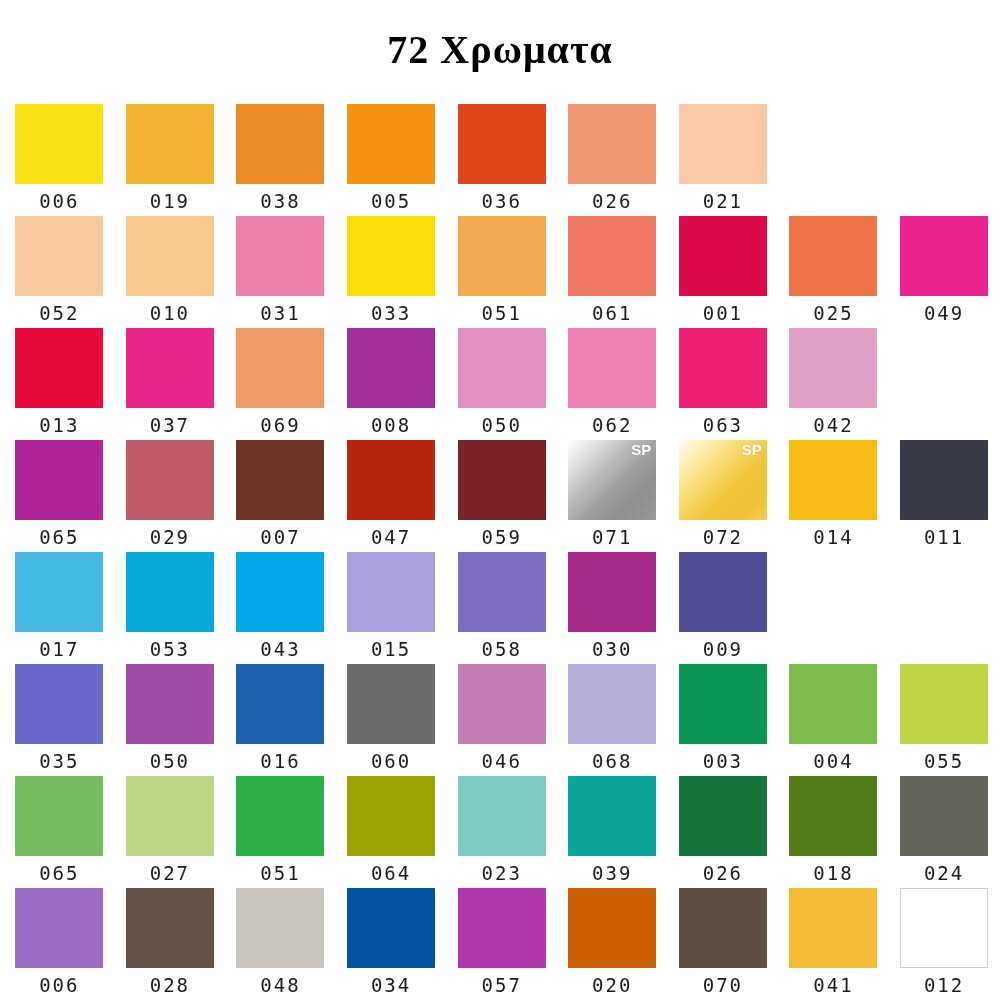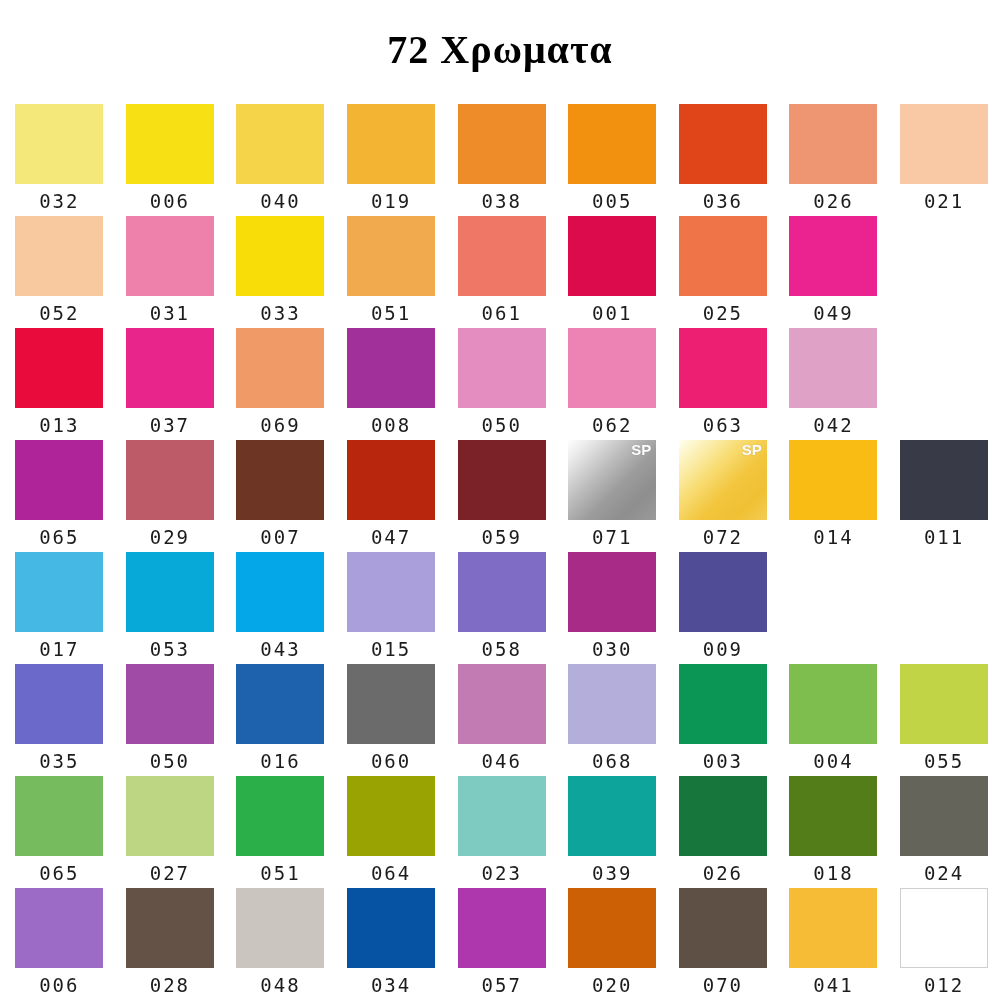--- a/index.html
+++ b/index.html
@@ -101,32 +101,24 @@
 </head>
 <body>
 
 <div id="page">
 
   <div class="title">72 Χρωματα</div>
 
   <div class="grid" id="grid">
       <div class="row">
         <div class="cell">
-          <div class="swatch" style="background: rgb(245, 232, 122);"></div>
-          <div class="code">032</div>
-        </div>
-        <div class="cell">
           <div class="swatch" style="background: rgb(247, 224, 20);"></div>
           <div class="code">006</div>
         </div>
         <div class="cell">
-          <div class="swatch" style="background: rgb(246, 212, 74);"></div>
-          <div class="code">040</div>
-        </div>
-        <div class="cell">
           <div class="swatch" style="background: rgb(244, 180, 51);"></div>
           <div class="code">019</div>
         </div>
         <div class="cell">
           <div class="swatch" style="background: rgb(237, 140, 41);"></div>
           <div class="code">038</div>
         </div>
         <div class="cell">
           <div class="swatch" style="background: rgb(242, 144, 15);"></div>
           <div class="code">005</div>
@@ -141,20 +133,24 @@
         </div>
         <div class="cell">
           <div class="swatch" style="background: rgb(248, 201, 164);"></div>
           <div class="code">021</div>
         </div>
       </div>
       <div class="row">
         <div class="cell">
           <div class="swatch" style="background: rgb(248, 200, 159);"></div>
           <div class="code">052</div>
+        </div>
+        <div class="cell">
+          <div class="swatch" style="background: rgb(247, 202, 139);"></div>
+          <div class="code">010</div>
         </div>
         <div class="cell">
           <div class="swatch" style="background: rgb(238, 128, 172);"></div>
           <div class="code">031</div>
         </div>
         <div class="cell">
           <div class="swatch" style="background: rgb(248, 221, 9);"></div>
           <div class="code">033</div>
         </div>
         <div class="cell">

